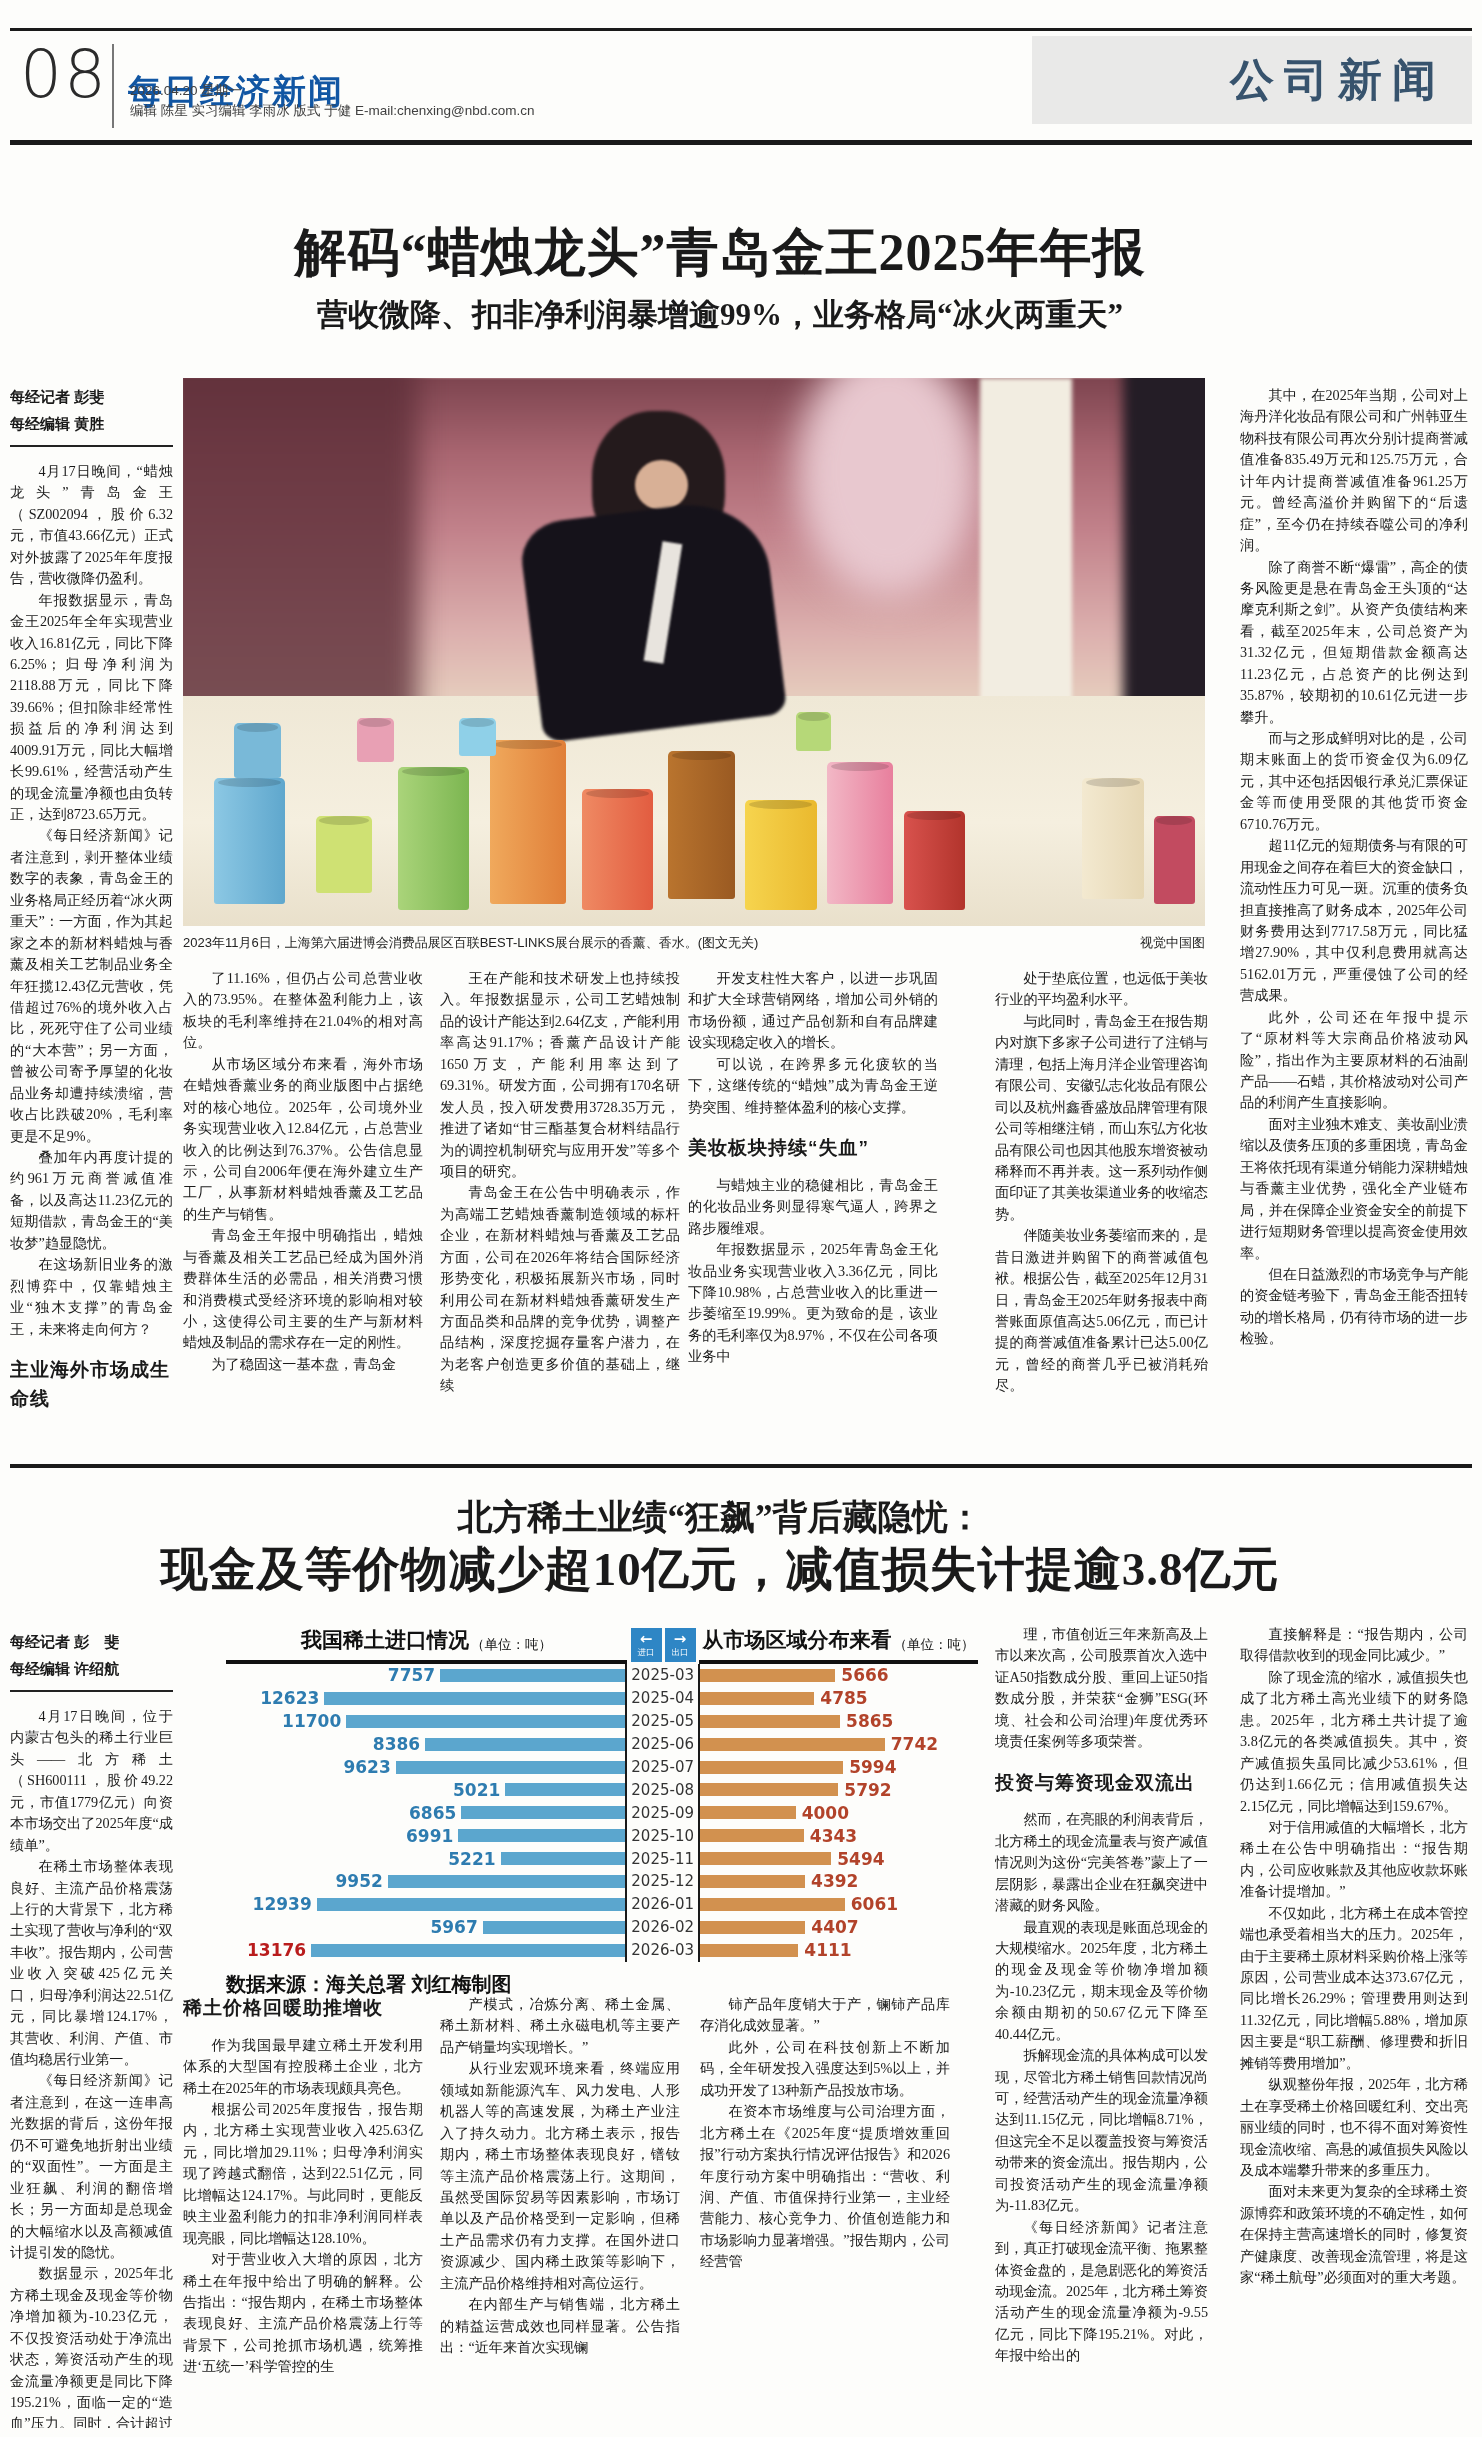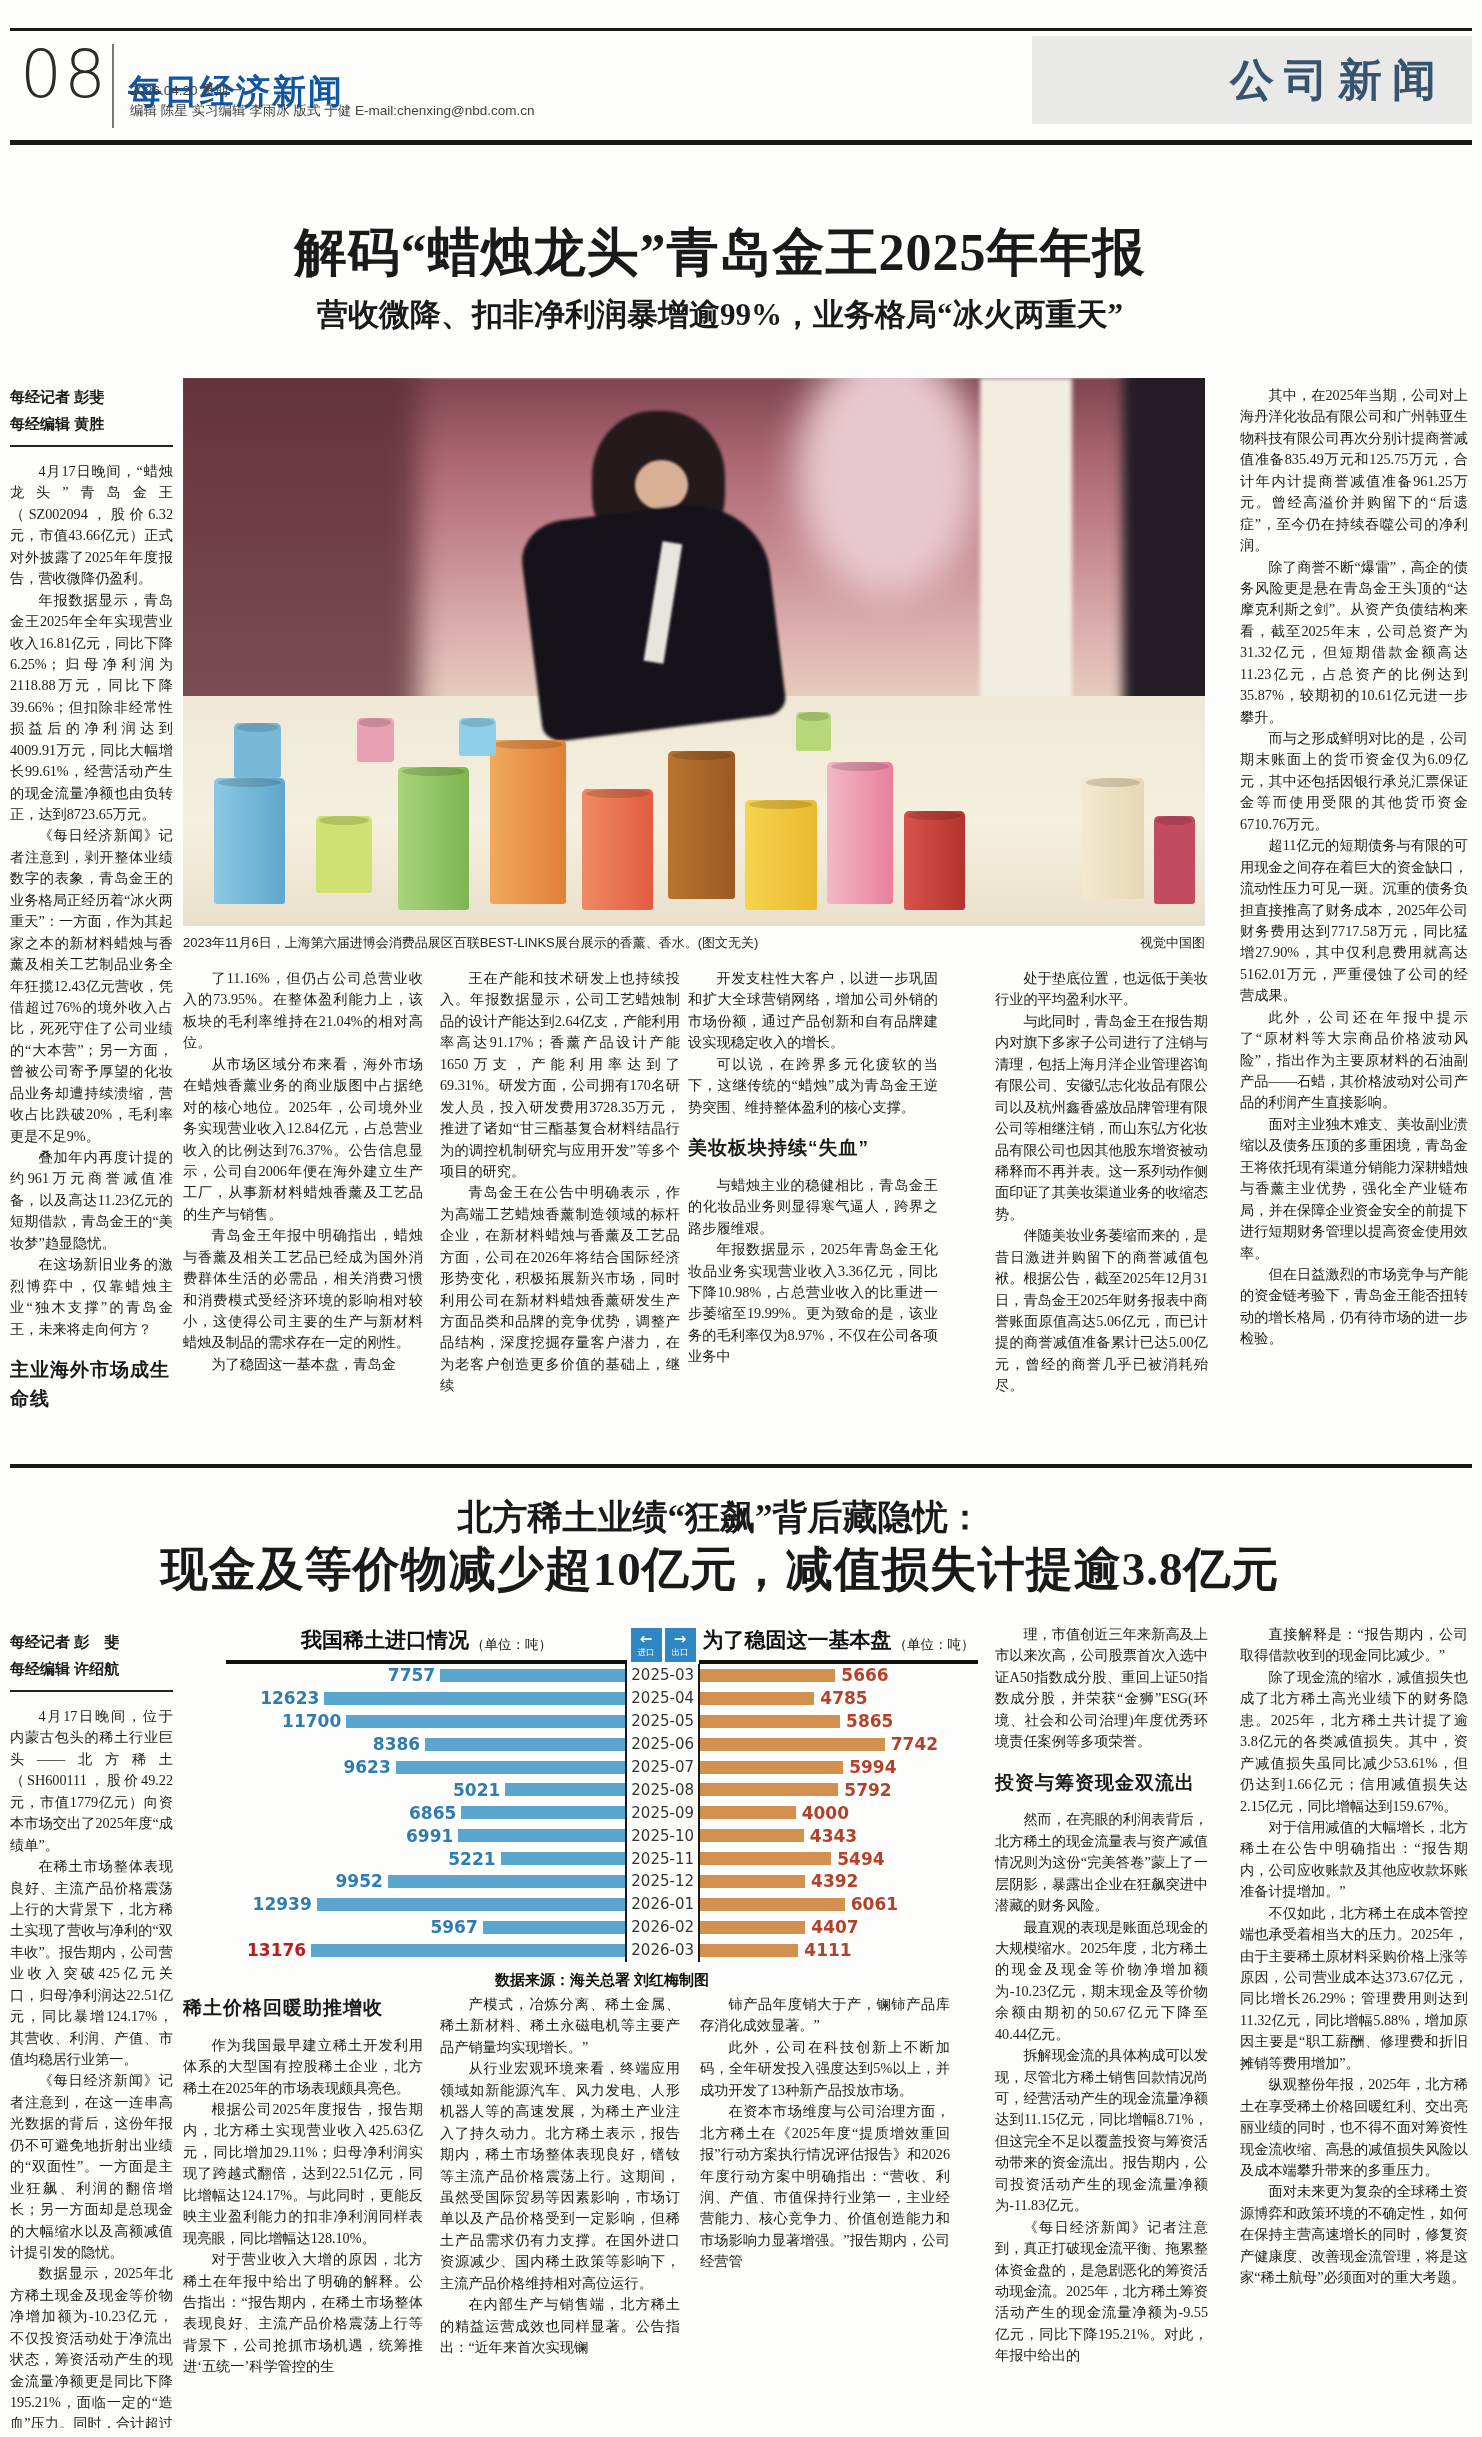--- a/index.html
+++ b/index.html
@@ -46,21 +46,21 @@
   .arrbtn .t{color:#fff;font-size:8.5px;line-height:1.4;}
   .crow{display:flex;height:22.9px;align-items:stretch;}
   .cimp{width:401px;display:flex;align-items:center;justify-content:flex-end;}
   .cmon{width:72px;display:flex;align-items:center;justify-content:center;font-size:15px;color:#333;
         border-left:2.5px solid #1a1a1a;border-right:2.5px solid #1a1a1a;}
   .cexp{width:279px;display:flex;align-items:center;}
   .cbar{height:13px;}
   .cival,.ceval{font-weight:bold;font-size:17px;}
   .cival{margin-right:5px;}
   .ceval{margin-left:6px;}
-  .chart-src{font-weight:bold;font-size:15px;color:#111;text-align:center;margin-top:9px;font-family:"Liberation Sans",sans-serif;}
+  .chart-src{font-weight:bold;font-size:20px;color:#111;text-align:left;margin-top:9px;font-family:"Liberation Sans",sans-serif;}
 </style>
 </head>
 <body>
 
 <div class="page">
 
   <div class="abs rule" style="left:10px;top:28px;width:1462px;height:2.5px;"></div>
   <div class="abs pagenum" style="left:20px;top:36px;">08</div>
   <div class="abs" style="left:112px;top:44px;width:2px;height:84px;background:#777;"></div>
   <div class="abs mast" style="left:128px;top:38px;margin-top:31px;">每日经济新闻</div>
@@ -197,21 +197,21 @@
         <div class="arrbtn">
           <span class="g">←</span>
           <span class="t">进口</span>
         </div>
         <div class="arrbtn">
           <span class="g">→</span>
           <span class="t">出口</span>
         </div>
       </div>
       <div class="ch-cell exp-h">
-        <span class="ch-title">为了稳固这一基本盘</span>
+        <span class="ch-title">从市场区域分布来看</span>
         <span class="ch-unit">（单位：吨）</span>
       </div>
     </div>
     <div>
         <div class="crow">
           <div class="cimp">
             <span class="cival" style="color:#2e7cb0">7757</span>
             <div class="cbar" style="width:184.7px;background:#5ba6ce"></div>
           </div>
           <div class="cmon">2025-03</div>

